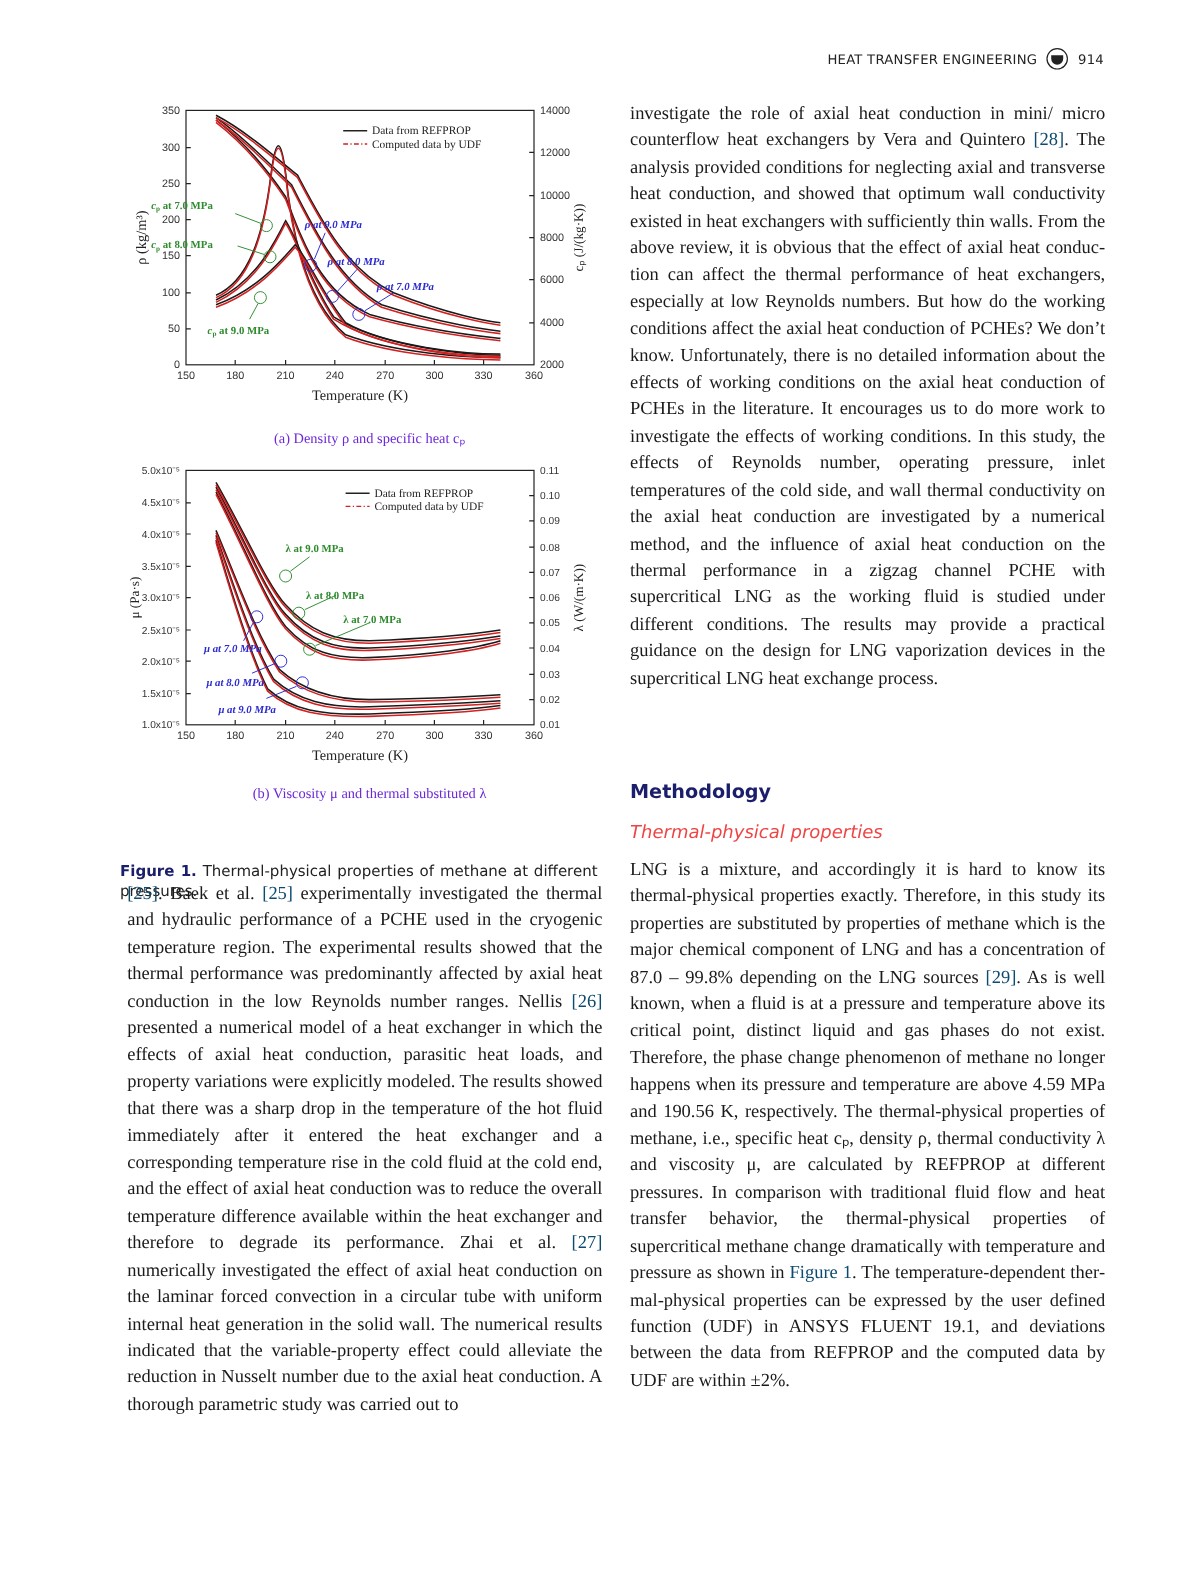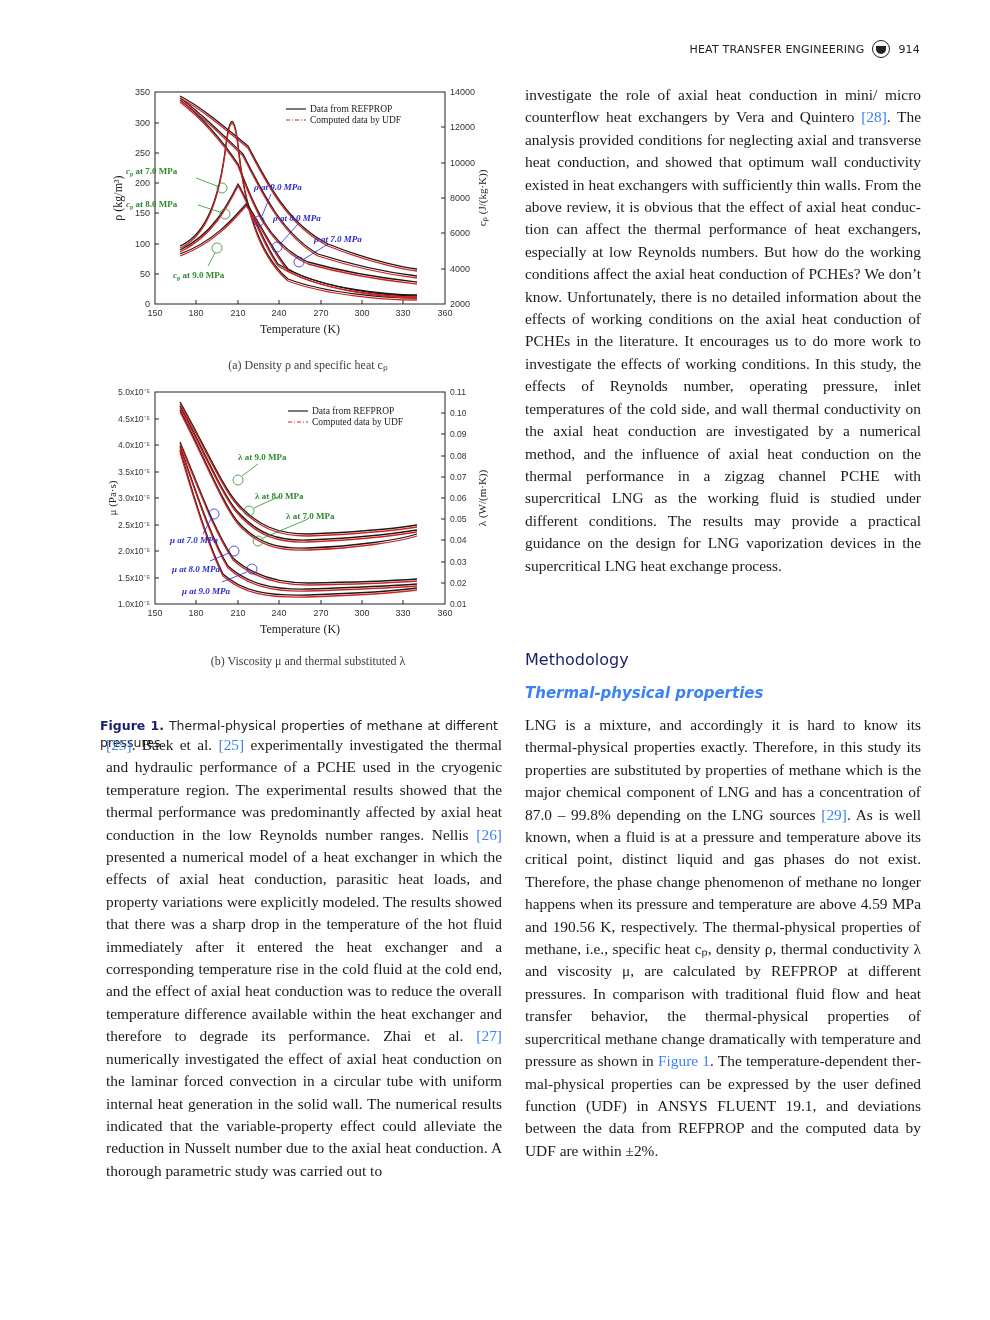--- a/index.html
+++ b/index.html
@@ -2,31 +2,31 @@
 <html><head>
 <meta charset="utf-8">
 <style>
   html, body { margin:0; padding:0; background:#ffffff; }
   body { width:990px; height:1320px; position:relative; overflow:hidden; font-family:"Liberation Serif", serif; color:#1a1a1a; }
   .header { position:absolute; top:40px; right:70px; display:flex; align-items:center; gap:8px; font-family:"DejaVu Sans", sans-serif; font-size:11px; letter-spacing:0.2px; color:#222;text-align:center; }
   .header .logo { width:16px; height:16px; border-radius:50%; border:1.5px solid #222; position:relative; }
   .header .logo:after { content:""; position:absolute; left:3px; right:3px; top:5px; bottom:3px; background:#222; border-radius:0 0 6px 6px; }
   .fig { position:absolute; left:108px; width:390px; }
   .fig svg { display:block; }
-  .subcap { position:absolute; left:98px; width:420px; text-align:center; font-size:12px; color:#404040; }
+  .subcap { position:absolute; left:98px; width:420px; text-align:center; font-size:12px; color:#6d28d9; }
   .figcap { position:absolute; left:100px; top:678px; width:398px; font-family:"DejaVu Sans", sans-serif; font-size:12.5px; line-height:17px; text-align:justify; color:#222;margin-top:39px; }
   .figcap .lbl { color:#1b1f6b; font-weight:bold; }
   .col { position:absolute; width:396px; font-size:15.4px; line-height:22.4px; text-align:justify; hyphens:manual; }
   .col p { margin:0; }
   .left { left:106px; top:734px; }
   .right { left:525px; top:84px; }
   .right2 { left:525px; top:714px; }
-  .ref { color:#3b82f6; }
-  .h1 { position:absolute; left:525px; top:650px; font-family:"DejaVu Sans", sans-serif; font-weight:normal; font-size:16px; color:#1b1f6b; }
-  .h2 { position:absolute; left:525px; top:684px; font-family:"DejaVu Sans", sans-serif; font-weight:bold; font-style:italic; font-size:15px; color:#3b82f6; }
+  .ref { color:#0c4a6e; }
+  .h1 { position:absolute; left:525px; top:650px; font-family:"DejaVu Sans", sans-serif; font-weight:bold; font-size:16px; color:#1b1f6b; }
+  .h2 { position:absolute; left:525px; top:684px; font-family:"DejaVu Sans", sans-serif; font-weight:normal; font-style:italic; font-size:15px; color:#ef4444; }
 </style>
 </head>
 <body>
 
 <div class="header">
   <span>HEAT TRANSFER ENGINEERING</span>
   <span class="logo"></span>
   <span>914</span>
 </div>
 

